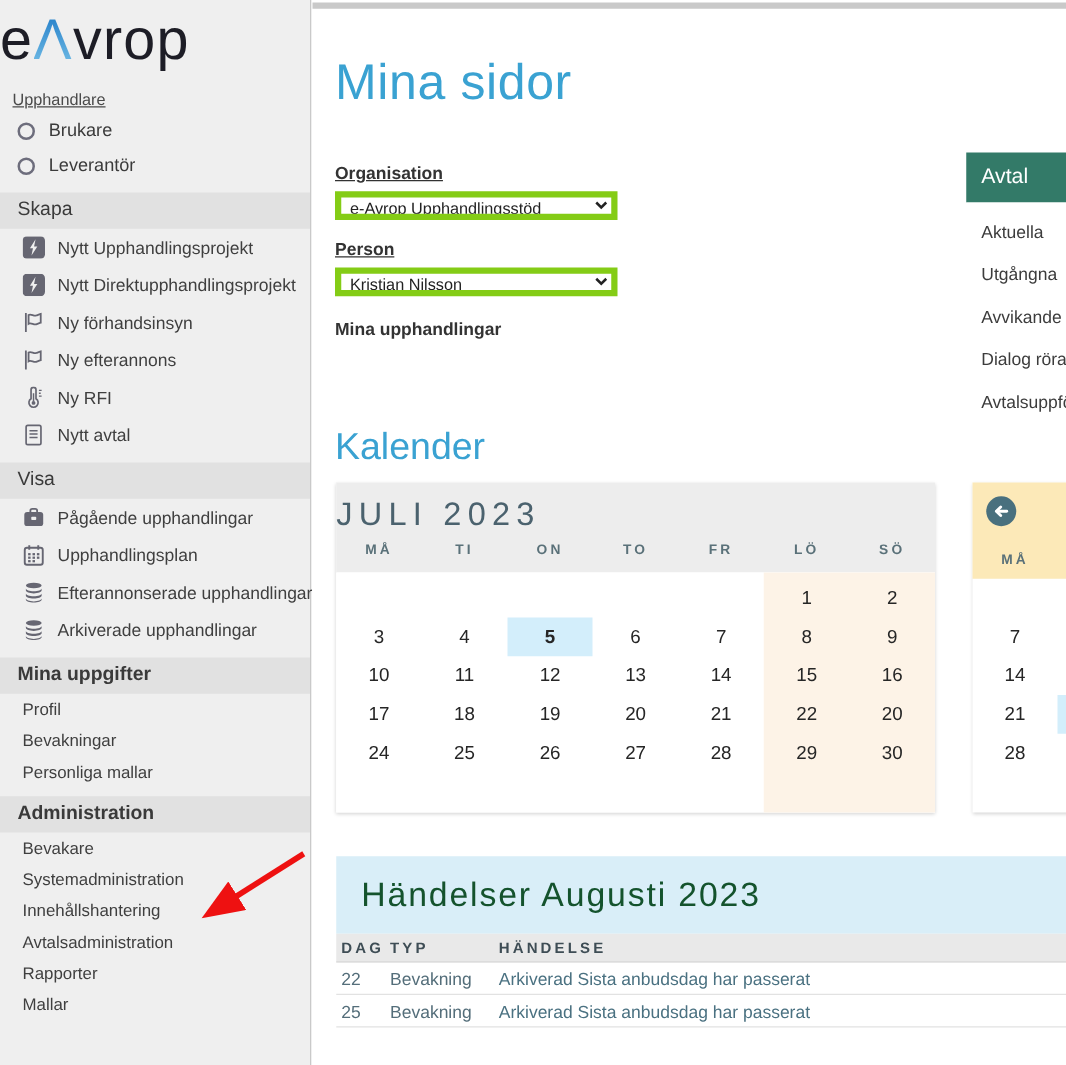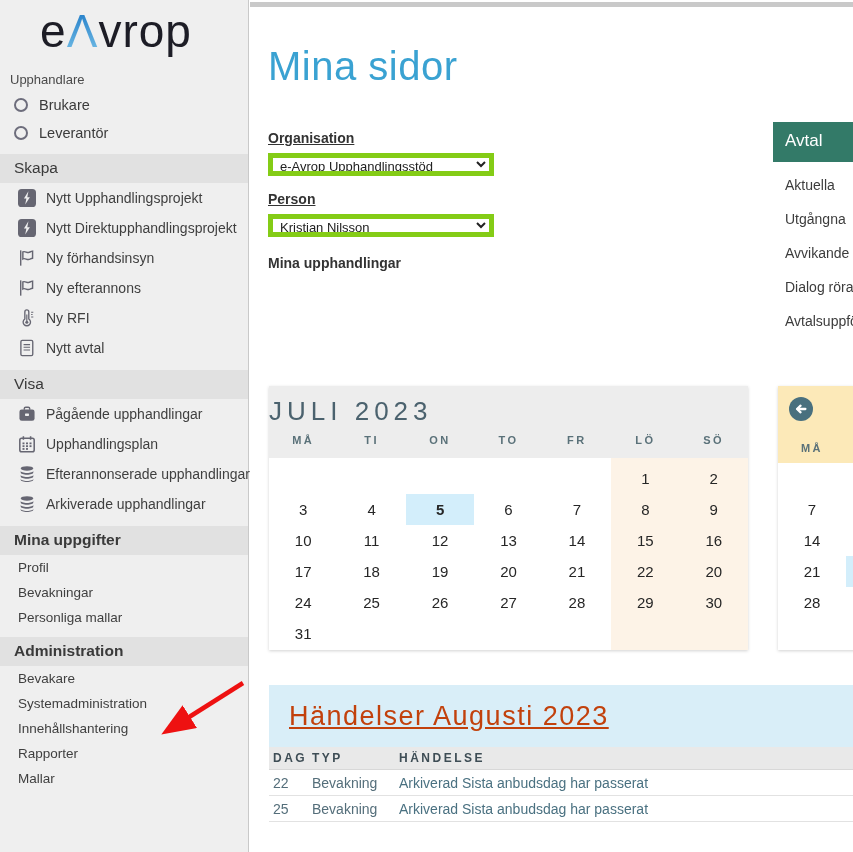--- a/index.html
+++ b/index.html
@@ -9,23 +9,23 @@
     font-family: "Liberation Sans", sans-serif;
     background: #ffffff;
     color: #3b3b3b;
   }
 
   
   .sidebar {
     position: absolute; left: 0; top: 0; bottom: 0; width: 249px;
     background: #efefef; border-right: 1px solid #c9c9c9;
   }
-  .logo { text-align: center; padding: 4px 16px 8px 0; font-size: 46px; color: #1d1d26; letter-spacing: 1px; cursor: pointer; }
+  .logo { padding: 4px 16px 8px 0; font-size: 46px; color: #1d1d26; letter-spacing: 1px; cursor: pointer; }
   .logo .lam { color: #2f8fd0; background: linear-gradient(180deg,#1976c5,#79c2e8); -webkit-background-clip: text; background-clip: text; -webkit-text-fill-color: transparent; font-weight: 400; }
-  .side-label { font-size: 13px; color: #4a4a4a; padding: 6px 10px 4px 10px; }
+  .side-label { font-size: 13px; color: #4a4a4a; padding: 6px 10px 4px 10px; text-decoration: underline; }
   .radio-row { display: flex; align-items: center; gap: 11px; padding: 6px 14px; font-size: 14.5px; color: #3b3b3b; cursor: pointer; }
   .radio-circle { width: 14px; height: 14px; border: 2px solid #6d6d7c; border-radius: 50%; flex: 0 0 auto; }
   .section-head { background: #e1e1e1; padding: 5px 14px 6px 14px; font-size: 15.5px; color: #3a3a3a; margin-top: 7px; }
   .section-head.big { font-weight: bold; font-size: 15.5px; }
   .s-item { display: flex; align-items: center; gap: 10px; padding: 6px 8px 6px 18px; font-size: 14px; color: #3f3f3f; cursor: pointer; white-space: nowrap; }
   .s-item .ic { width: 18px; height: 18px; flex: 0 0 auto; color: #666672; display: inline-block; }
   .s-item.plain { padding: 5px 8px 5px 18px; font-size: 13.5px; }
 
   
   .red-arrow { position: absolute; left: 150px; top: 672px; width: 100px; height: 72px; pointer-events: none; z-index: 20; }
@@ -63,21 +63,21 @@
   .aug-head { height: 77px; background: #fce9b8; position: relative; }
   .back-btn { position: absolute; left: 11px; top: 11px; width: 24px; height: 24px; border-radius: 50%; background: #49707e; color: #fff; display: flex; align-items: center; justify-content: center; cursor: pointer; }
   .back-btn svg { width: 14px; height: 14px; }
   .aug-weekday { position: absolute; left: 0; width: 68px; bottom: 9px; text-align: center; font-size: 11px; font-weight: bold; letter-spacing: 2.5px; color: #5a7179; }
   .aug-body { position: relative; height: 187px; }
   .aug-row { height: 31px; }
   .aug-row .c { display: inline-block; width: 68px; text-align: center; line-height: 31px; font-size: 15px; color: #262626; cursor: pointer; }
   .aug-sel { position: absolute; left: 68px; top: 93px; width: 68px; height: 31px; background: #d3eefb; }
 
   .events { position: absolute; left: 19px; top: 685px; width: 584px; }
-  .events-head { background: #d9eef8; height: 62px; display: flex; align-items: center; padding-left: 20px; font-size: 27px; color: #c2410c; letter-spacing: 1.5px; text-decoration: underline; }
+  .events-head { background: #d9eef8; height: 62px; display: flex; align-items: center; padding-left: 20px; font-size: 27px; color: #14532d; letter-spacing: 1.5px; }
   .events-cols { background: #e9e9e9; height: 23px; display: flex; align-items: center; font-size: 12px; font-weight: bold; letter-spacing: 2.5px; color: #3e4d55; border-bottom: 1px solid #d8d8d8; }
   .ev-c1 { width: 43px; padding-left: 4px; flex: 0 0 auto; }
   .ev-c2 { width: 87px; flex: 0 0 auto; }
   .ev-c3 { flex: 1; }
   .event-row { height: 26px; display: flex; align-items: center; border-bottom: 1px solid #e2e2e2; font-size: 14px; color: #546e7a; }
   .event-row .ev-c3 { color: #4a7181; cursor: pointer; }
 </style>
 </head>
 <body>
 
@@ -226,20 +226,23 @@
   <div class="s-item plain">
       <span>Bevakare</span>
     </div>
   <div class="s-item plain">
       <span>Systemadministration</span>
     </div>
   <div class="s-item plain">
       <span>Innehållshantering</span>
     </div>
   <div class="s-item plain">
+      <span>Avtalsadministration</span>
+    </div>
+  <div class="s-item plain">
       <span>Rapporter</span>
     </div>
   <div class="s-item plain">
       <span>Mallar</span>
     </div>
 </div>
 
 <svg class="red-arrow" viewBox="0 0 100 72">
   <defs>
       <marker id="ah" markerWidth="8" markerHeight="7" refX="6" refY="3" orient="auto">
@@ -270,20 +273,21 @@
     <div class="avtal-head">Avtal</div>
     <div class="avtal-links">
       <div class="avtal-link">Aktuella</div>
       <div class="avtal-link">Utgångna</div>
       <div class="avtal-link">Avvikande</div>
       <div class="avtal-link">Dialog röran</div>
       <div class="avtal-link">Avtalsuppfö</div>
     </div>
   </div>
 
+  <div class="kalender-title">Kalender</div>
 
   <div class="cal-july">
     <div class="cal-head">
       <div class="cal-month">JULI 2023</div>
       <div class="cal-weekdays">
         <span>MÅ</span>
         <span>TI</span>
         <span>ON</span>
         <span>TO</span>
         <span>FR</span>
@@ -331,29 +335,20 @@
       </div>
       <div class="cal-row">
         <span class="c">24</span>
         <span class="c">25</span>
         <span class="c">26</span>
         <span class="c">27</span>
         <span class="c">28</span>
         <span class="c">29</span>
         <span class="c">30</span>
       </div>
-      <div class="cal-row">
-        <span class="c">31</span>
-        <span class="c"></span>
-        <span class="c"></span>
-        <span class="c"></span>
-        <span class="c"></span>
-        <span class="c"></span>
-        <span class="c"></span>
-      </div>
     </div>
   </div>
 
   <div class="cal-aug">
     <div class="aug-head">
       <div class="back-btn">
         <svg>
             <use href="#i-back"></use>
           </svg>
       </div>

